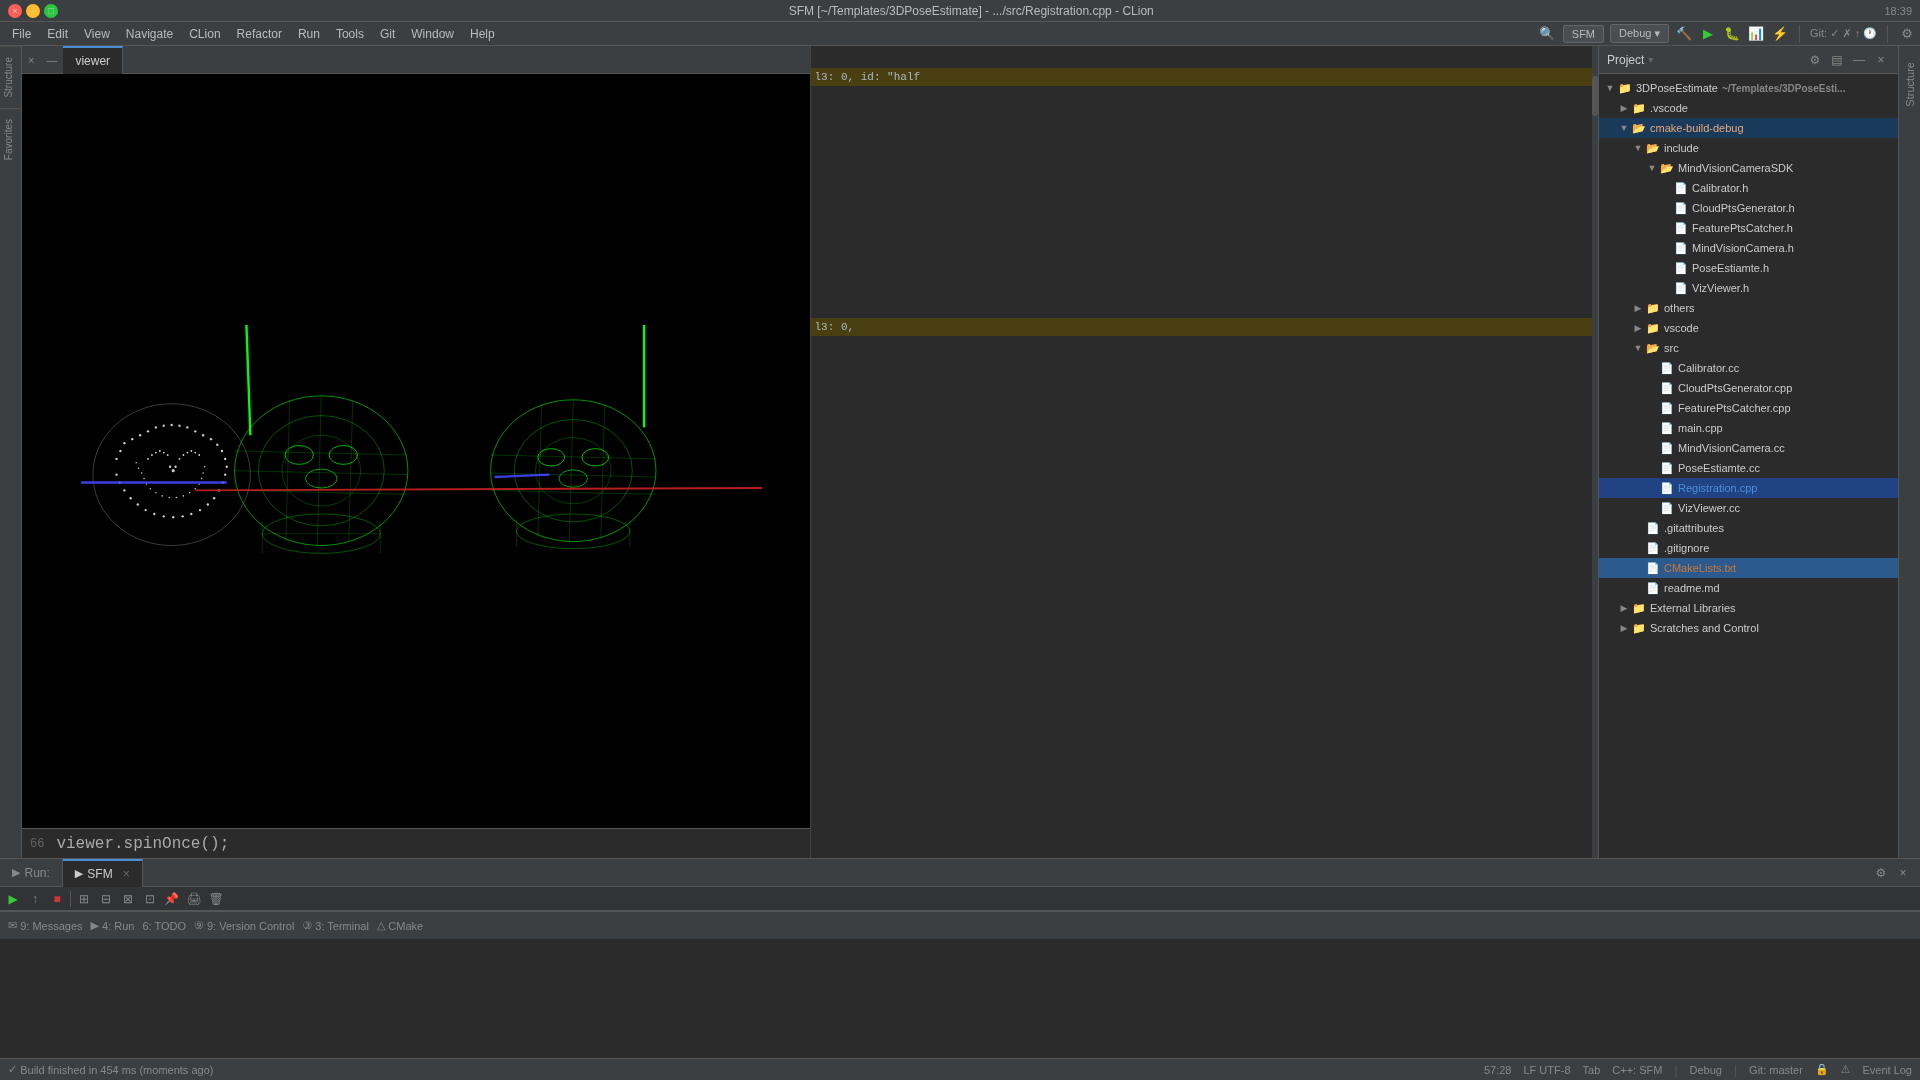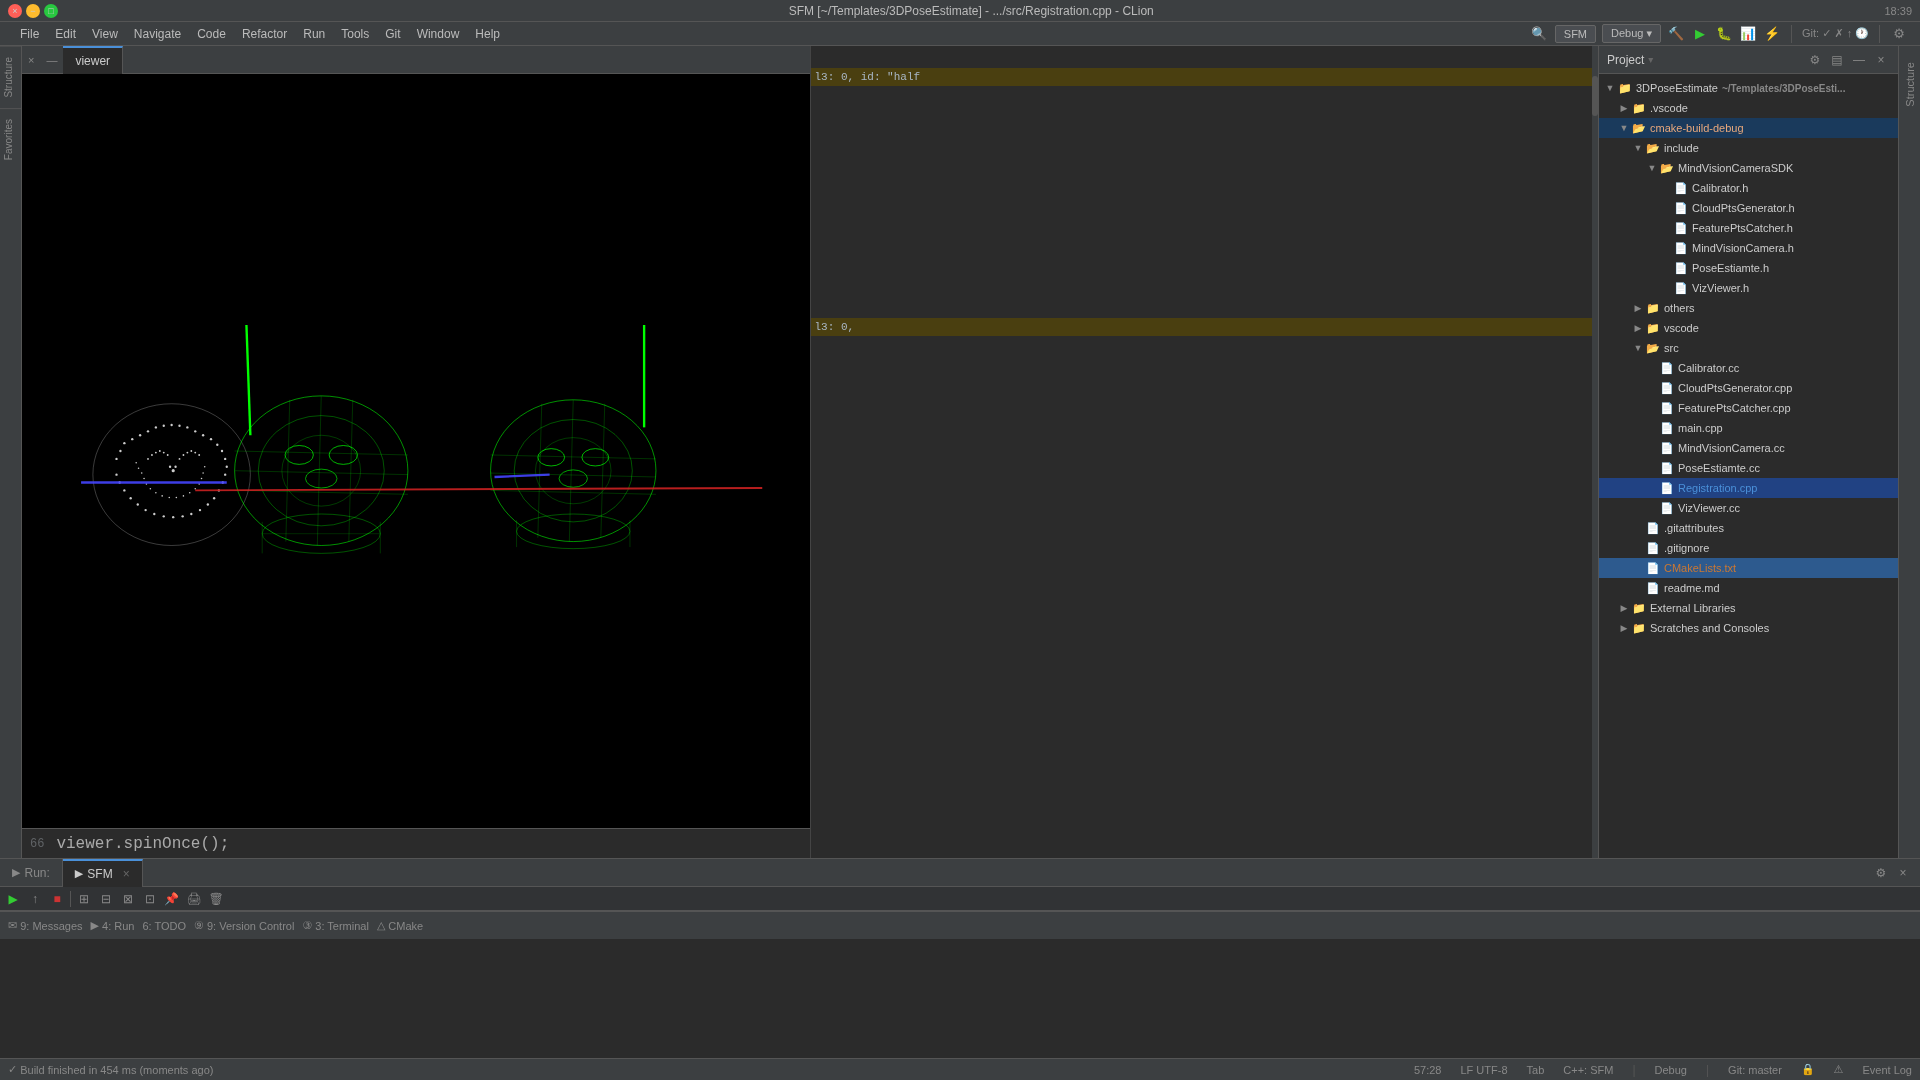--- a/index.html
+++ b/index.html
@@ -22,21 +22,21 @@
     .wc-max { background: #28c840; }
     #title-bar .title { flex: 1; text-align: center; font-size: 12px; color: #bbb; }
 
     
     #menu-bar {
       height: 24px;
       background: #3c3f41;
       display: flex;
       align-items: center;
       border-bottom: 1px solid #555;
-      padding: 0 12px;
+      padding: 0 4px;
     }
     .menu-item { padding: 2px 8px; cursor: pointer; font-size: 12px; color: #bbb; }
 
     
     #editor-area {
       flex: 1;
       display: flex;
       flex-direction: column;
     }
 
@@ -218,21 +218,21 @@
       height: 22px;
       background: #3c3f41;
       display: flex;
       align-items: center;
       padding: 0 8px;
       gap: 12px;
       border-top: 1px solid #555;
     }
     .status-item { font-size: 11px; color: #888; cursor: pointer; display: flex; align-items: center; gap: 3px; }
     .status-sep { color: #555; }
-    .status-right { margin-left: auto; display: flex; gap: 19px; }
+    .status-right { margin-left: auto; display: flex; gap: 12px; }
 
     
     #viewer-svg {
       position: absolute;
       top: 0; left: 0;
       width: 100%; height: 100%;
     }
 
     
     #left-panel-tabs {
@@ -266,21 +266,21 @@
   </div>
   <div class="title">SFM [~/Templates/3DPoseEstimate] - .../src/Registration.cpp - CLion</div>
   <div style="font-size:11px; color:#888;">18:39</div>
 </div>
 
 <div id="menu-bar">
   <span class="menu-item">File</span>
   <span class="menu-item">Edit</span>
   <span class="menu-item">View</span>
   <span class="menu-item">Navigate</span>
-  <span class="menu-item">Code</span>
+  <span class="menu-item">CLion</span>
   <span class="menu-item">Refactor</span>
   <span class="menu-item">Run</span>
   <span class="menu-item">Tools</span>
   <span class="menu-item">Git</span>
   <span class="menu-item">Window</span>
   <span class="menu-item">Help</span>
 
   <div style="margin-left:auto; display:flex; align-items:center; gap:6px;">
     <div class="rtb-icon">🔍</div>
     <div class="rtb-btn">SFM</div>
@@ -676,21 +676,21 @@
         <span class="tree-indent" style="width:18px;"></span>
         <span class="tree-arrow">▶</span>
         <span class="tree-icon icon-folder">📁</span>
         <span class="tree-label">External Libraries</span>
       </div>
 
       <div class="tree-item">
         <span class="tree-indent" style="width:18px;"></span>
         <span class="tree-arrow">▶</span>
         <span class="tree-icon icon-folder">📁</span>
-        <span class="tree-label">Scratches and Consoles</span>
+        <span class="tree-label">Scratches and Control</span>
       </div>
 
     </div>
   </div>
 
   <div style="width:22px; background:#3c3f41; border-left:1px solid #555; display:flex; flex-direction:column; align-items:center; padding-top:8px;">
     <div class="sidebar-tab-vert">Structure</div>
   </div>
 
 </div>

